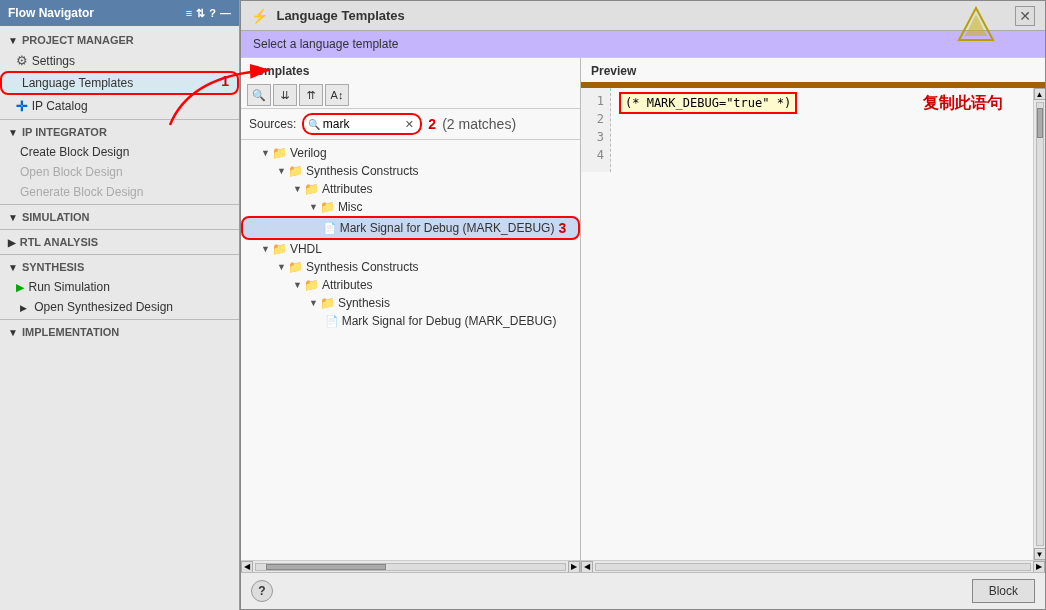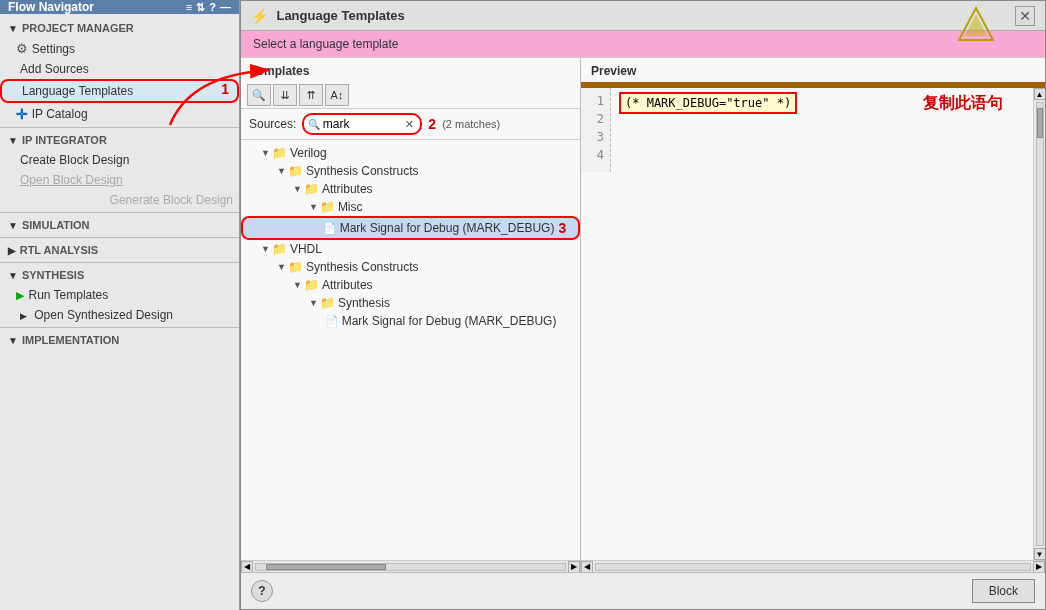--- a/index.html
+++ b/index.html
@@ -17,21 +17,21 @@
     }
     .fn-header {
       background: #5a7fa8;
       color: white;
       padding: 4px 8px;
       font-weight: bold;
       font-size: 12px;
       display: flex;
       align-items: center;
       justify-content: space-between;
-      height: 14px;
+      height: 26px;
     }
     .fn-header-icons {
       display: flex;
       gap: 4px;
       align-items: center;
     }
     .fn-header-icons span {
       color: white;
       font-size: 11px;
       cursor: pointer;
@@ -126,21 +126,21 @@
       display: flex;
       align-items: center;
       justify-content: center;
       border: 1px solid #999;
       background: #ddd;
     }
     .dialog-subtitle {
       padding: 6px 12px;
       font-size: 12px;
       color: #333;
-      background: #f9a8d4;
+      background: #c4b5fd;
       border-bottom: 1px solid #ccc;
     }
     .dialog-body {
       display: flex;
       flex: 1;
       overflow: hidden;
     }
     
     .templates-panel {
       width: 340px;
@@ -201,21 +201,21 @@
       width: 80px;
       background: transparent;
     }
     .search-clear-btn {
       cursor: pointer;
       color: #555;
       font-size: 11px;
       margin-left: 2px;
     }
     .search-matches {
-      font-size: 11px;
+      font-size: 14px;
       color: #555;
       white-space: nowrap;
     }
     .templates-tree {
       flex: 1;
       overflow-y: auto;
       padding: 4px 0;
     }
     .tree-item {
       display: flex;
@@ -441,47 +441,44 @@
   <div class="fn-body">
     
     <div class="fn-section-label">
       <span class="section-expand">▼</span>
       <span>PROJECT MANAGER</span>
     </div>
     <div class="fn-item-with-icon">
       <span class="settings-icon">⚙</span>
       <span>Settings</span>
     </div>
-    <div class="fn-item">
-      <span>Add Sources</span>
-    </div>
     <div style="position:relative; display:inline-block; width:100%;">
       <div class="fn-item tree-item-circled" style="background:#d8e8f0; padding: 3px 8px 3px 20px;">
         <span>Language Templates</span>
       </div>
       <span style="position:absolute; right:10px; top:2px; font-weight:bold; color:#cc0000; font-size:14px;">1</span>
     </div>
     <div class="fn-item-with-icon">
       <span class="plus-icon">✛</span>
       <span>IP Catalog</span>
     </div>
     <div class="divider"></div>
 
     
     <div class="fn-section-label">
       <span class="section-expand">▼</span>
       <span>IP INTEGRATOR</span>
     </div>
     <div class="fn-item">
       <span>Create Block Design</span>
     </div>
-    <div class="fn-item disabled" style="color:#aaa;text-decoration:underline;">
+    <div class="fn-item disabled" style="color:#aaa;">
       <span>Open Block Design</span>
     </div>
-    <div class="fn-item disabled" style="color:#aaa;text-align:right;">
+    <div class="fn-item disabled" style="color:#aaa;">
       <span>Generate Block Design</span>
     </div>
     <div class="divider"></div>
 
     
     <div class="fn-section-label">
       <span class="section-expand">▼</span>
       <span>SIMULATION</span>
     </div>
     <div class="divider"></div>
@@ -493,21 +490,21 @@
     </div>
     <div class="divider"></div>
 
     
     <div class="fn-section-label">
       <span class="section-expand">▼</span>
       <span>SYNTHESIS</span>
     </div>
     <div class="fn-item-with-icon">
       <span class="play-icon">▶</span>
-      <span>Run Templates</span>
+      <span>Run Simulation</span>
     </div>
     <div class="fn-item">
       <span class="section-expand" style="font-size:9px; margin-right:4px;">▶</span>
       <span>Open Synthesized Design</span>
     </div>
     <div class="divider"></div>
 
     
     <div class="fn-section-label">
       <span class="section-expand">▼</span>

